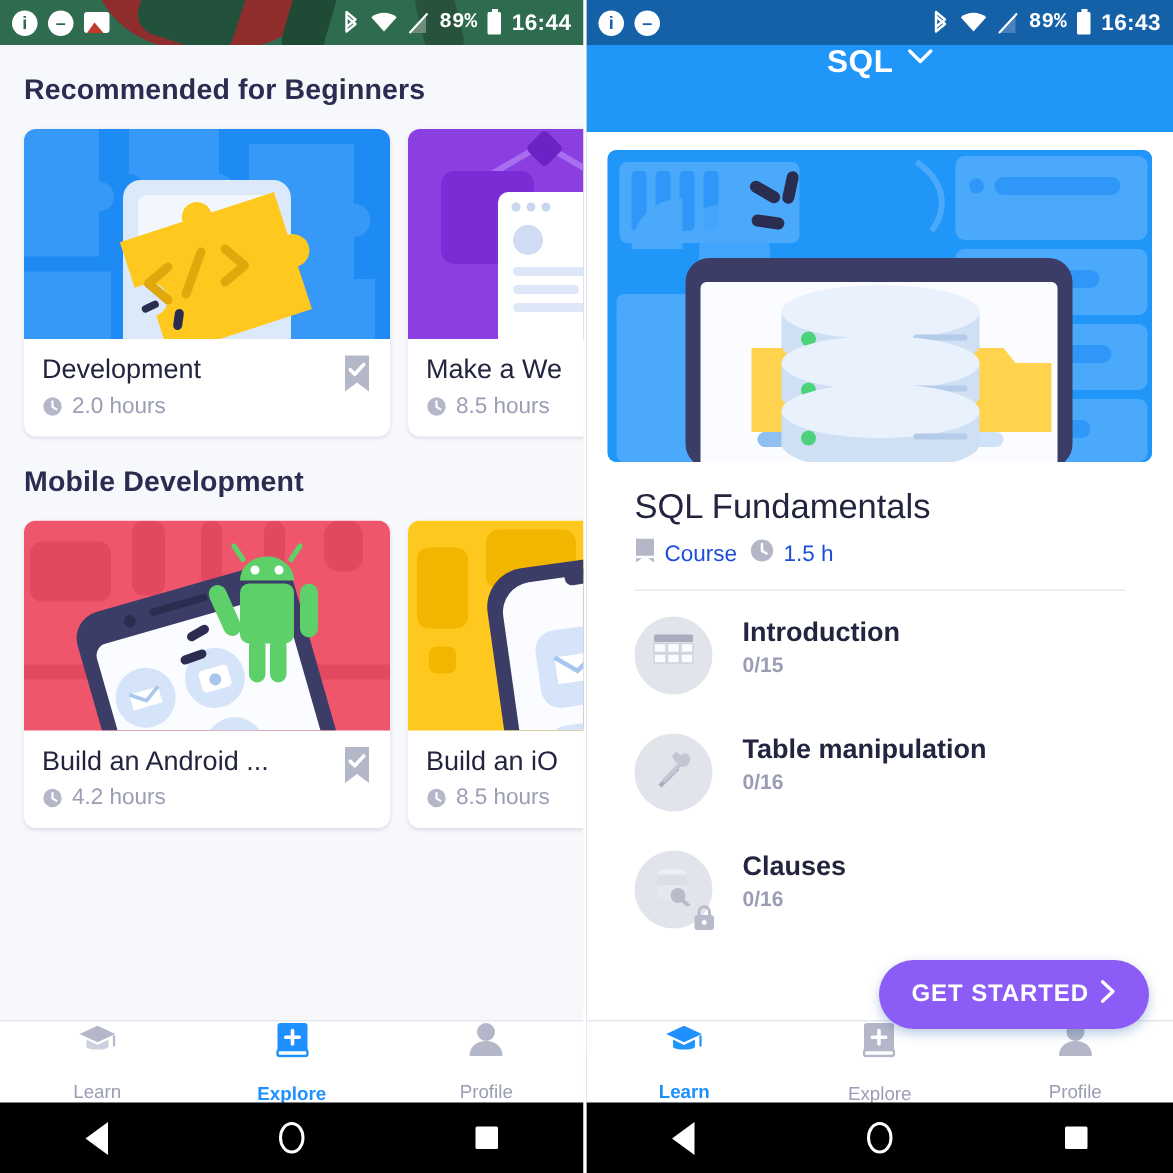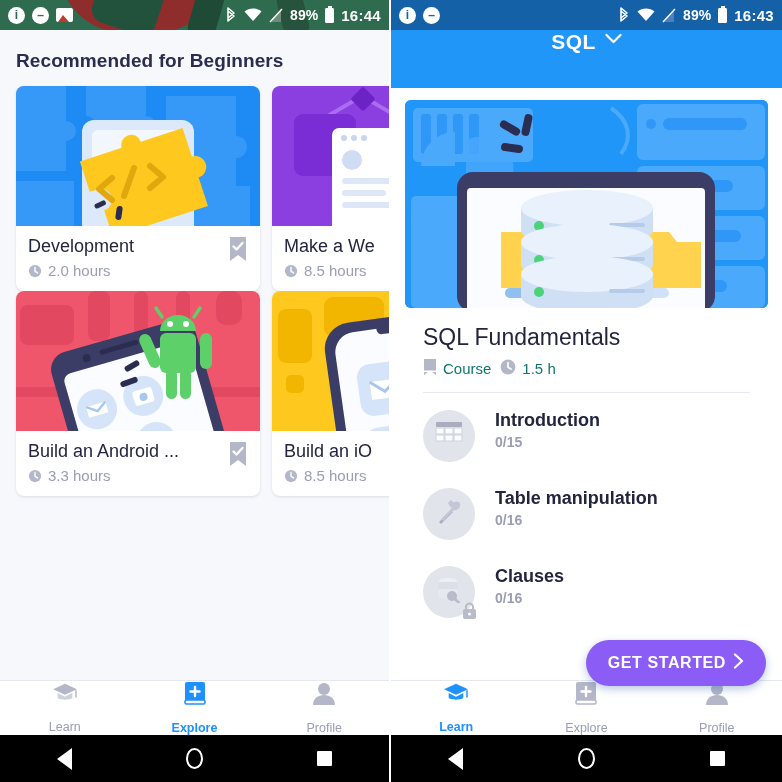--- a/index.html
+++ b/index.html
@@ -34,21 +34,21 @@
   .statusbar.right-sb .sb-badge { color: #1461a8; }
   .sb-img {
     width: 17px; height: 14px; background: #fff; border-radius: 2px;
     position: relative; overflow: hidden;
   }
   .sb-img::after {
     content: ""; position: absolute; bottom: 0; left: 2px;
     border-left: 5px solid transparent; border-right: 6px solid transparent;
     border-bottom: 7px solid #c0392b;
   }
-  .sb-pct { font-size: 14px; }
+  .sb-pct { font-size: 14px; font-family: Liberation Mono, monospace; }
   .sb-batt {
     width: 9px; height: 15px; border: 1.6px solid #fff; border-radius: 1px;
     background: #fff; position: relative;
   }
   .sb-batt::before {
     content: ""; position: absolute; top: -3px; left: 2px;
     width: 4px; height: 2px; background: #fff;
   }
   .sb-time { font-size: 15px; letter-spacing: .3px; }
   
@@ -140,21 +140,21 @@
   }
   .hero {
     margin: 12px 14px 0 14px; height: 208px; border-radius: 6px;
     background: #2196f9; position: relative; overflow: hidden;
   }
   .course-title {
     font-size: 23px; color: #23253f; padding: 16px 0 0 0; font-weight: normal;
   }
   .course-meta {
     display: flex; align-items: flex-end; gap: 9px;
-    margin-top: 8px; color: #0f766e; font-size: 15px;
+    margin-top: 8px; color: #1d4ed8; font-size: 15px;
   }
   .course-meta .grp { display: flex; align-items: center; gap: 6px; }
   .course-block { padding: 0 32px; }
   .divider { height: 1px; background: #e8eaf2; margin: 14px 0 4px 0; }
   .lesson {
     display: flex; align-items: flex-start; gap: 20px; padding: 13px 0; font-weight: bold;
   }
   .lesson-circle {
     width: 52px; height: 52px; border-radius: 50%; background: #e2e4ec;
     flex: 0 0 52px; position: relative; display: flex;
@@ -291,20 +291,21 @@
               <svg width="14" height="14" viewBox="0 0 16 16">
                   <circle cx="8" cy="8" r="7" fill="#b4b7c8"></circle>
                   <path d="M8 4v4.4l3 1.8" stroke="#fff" stroke-width="1.6" fill="none" stroke-linecap="round"></path>
                 </svg>
               <span>8.5 hours</span>
             </div>
           </div>
         </div>
       </div>
 
+      <div class="section-title">Mobile Development</div>
       <div class="card-row">
 
         <div class="card">
           <div class="card-thumb th-andr">
             <svg viewBox="0 0 244 140" width="244" height="140" style="position:absolute;inset:0">
               <g fill="#e2485f">
                 <rect x="4" y="14" width="54" height="40" rx="8"></rect>
                 <rect x="72" y="0" width="22" height="50" rx="8"></rect>
                 <rect x="118" y="0" width="14" height="46" rx="7"></rect>
                 <rect x="160" y="0" width="14" height="52" rx="7"></rect>
@@ -342,21 +343,21 @@
               </g>
             </svg>
           </div>
           <div class="card-body">
             <div class="card-name">Build an Android ...</div>
             <div class="card-meta">
               <svg width="14" height="14" viewBox="0 0 16 16">
                   <circle cx="8" cy="8" r="7" fill="#b4b7c8"></circle>
                   <path d="M8 4v4.4l3 1.8" stroke="#fff" stroke-width="1.6" fill="none" stroke-linecap="round"></path>
                 </svg>
-              <span>3.3 hours</span>
+              <span>4.2 hours</span>
             </div>
             <span class="bookmark-ic">
               <svg width="20" height="26" viewBox="0 0 20 26">
                   <path d="M2 1h16v24l-8-6-8 6z" fill="#b4b7c8"></path>
                   <path d="M5.5 10.5l3 3 6-6.5" stroke="#fff" stroke-width="2.4" fill="none" stroke-linecap="round" stroke-linejoin="round"></path>
                 </svg>
             </span>
           </div>
         </div>
 

